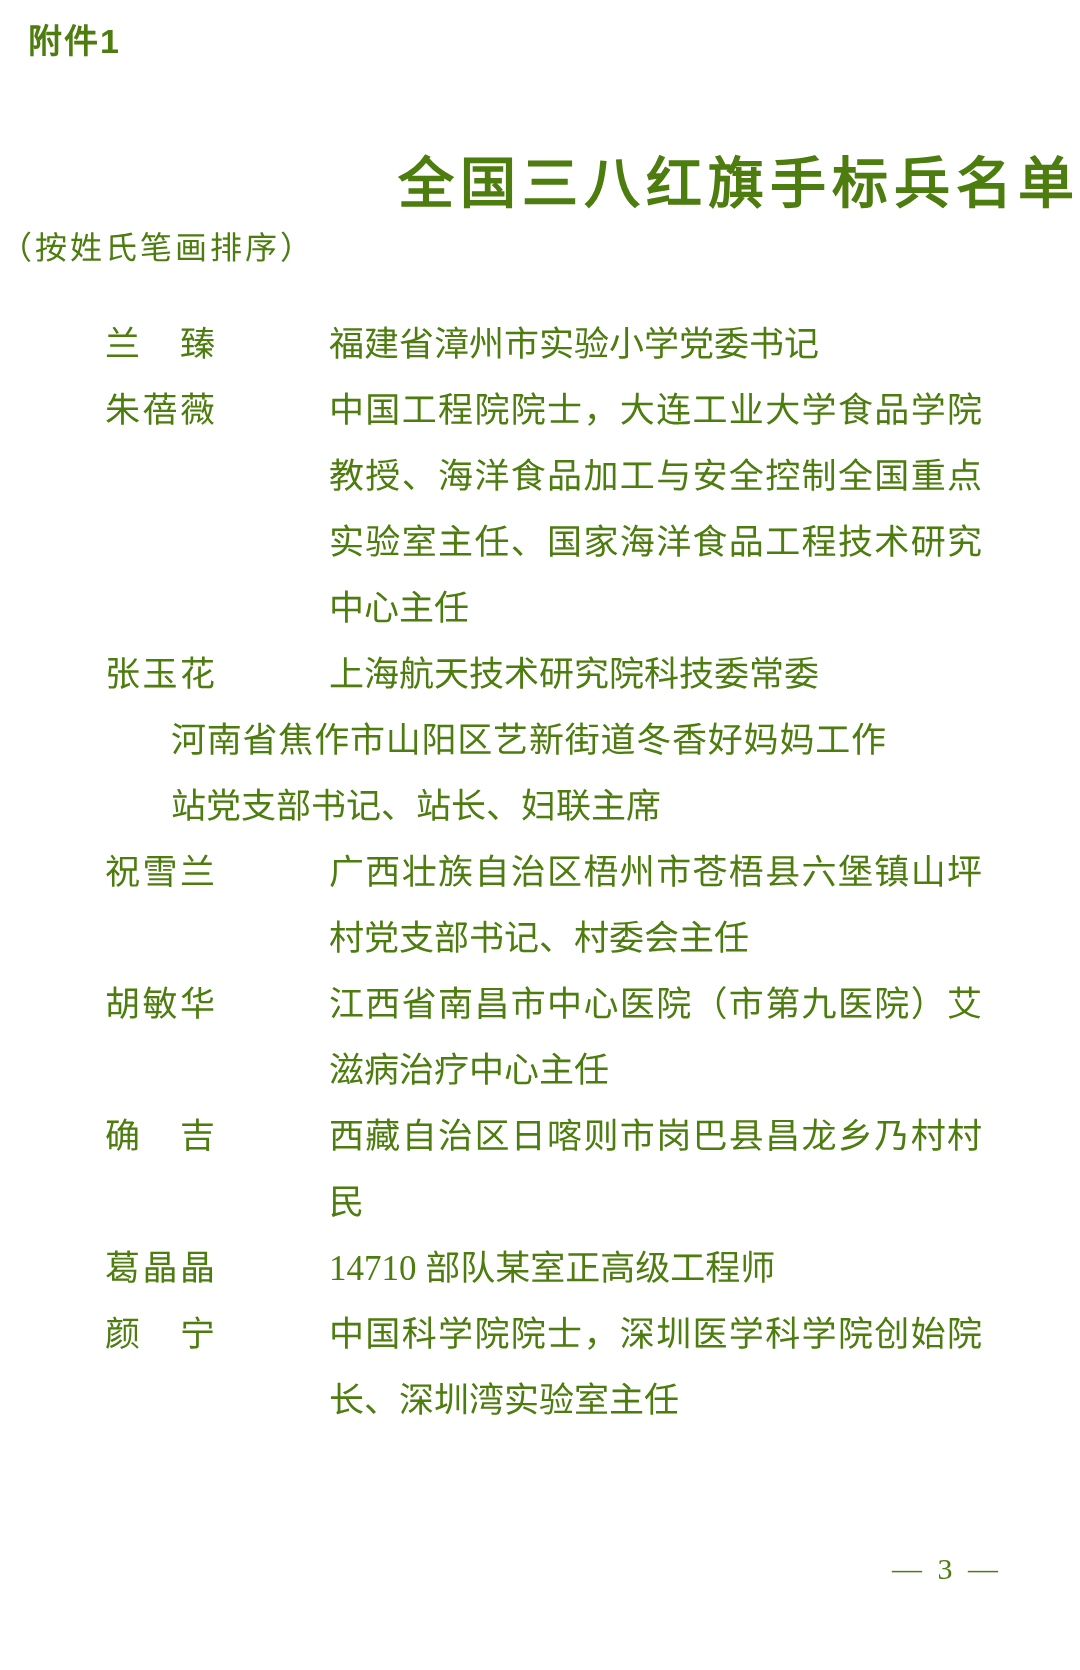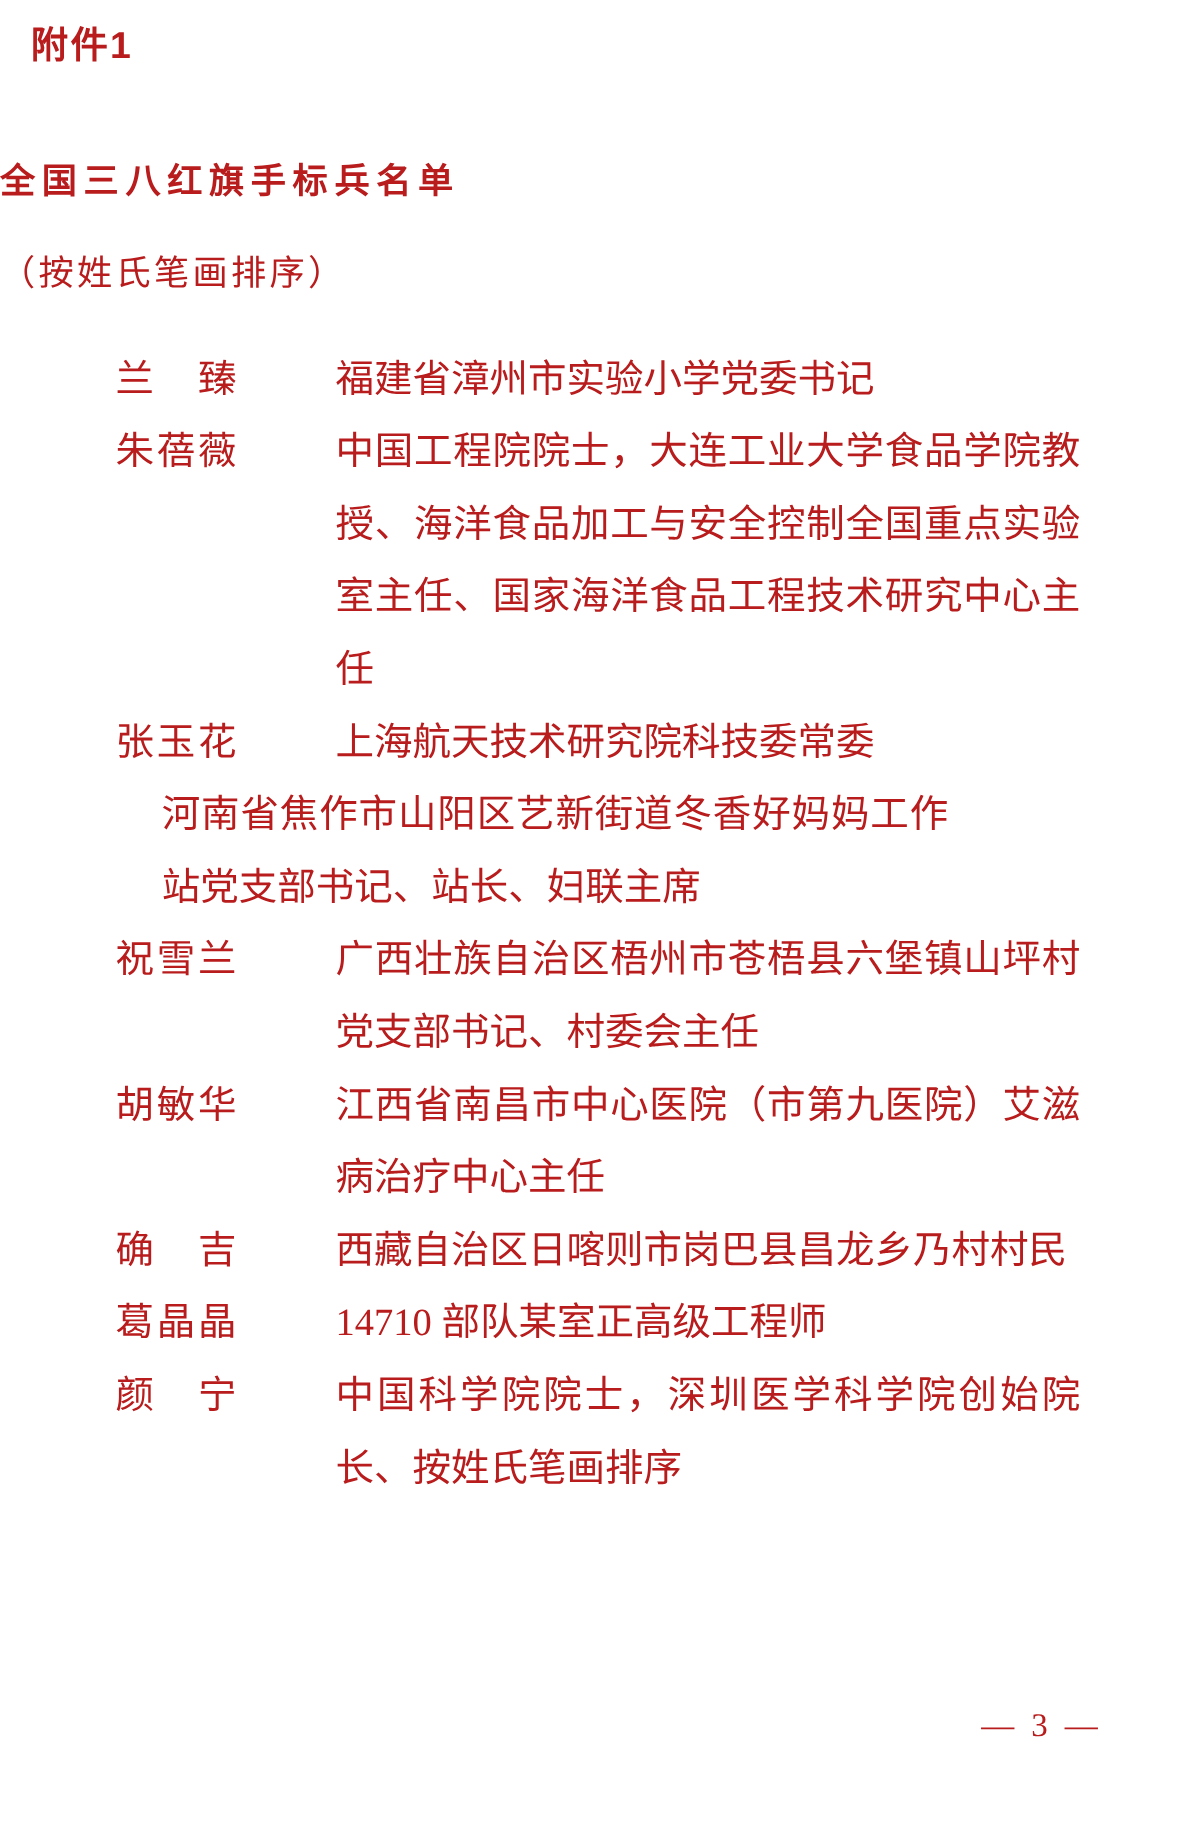--- a/index.html
+++ b/index.html
@@ -5,40 +5,40 @@
   html, body {
     margin: 0;
     padding: 0;
     background: #ffffff;
   }
   .page {
     position: relative;
     width: 1080px;
     height: 1670px;
     background: #ffffff;
-    color: #b91c1c;
+    color: #4d7c0f;
     font-family: "Liberation Serif", "DejaVu Serif", serif;
     overflow: hidden;
   }
   .attachment-label {
     position: absolute;
     left: 28px;
     top: 14px;
     font-size: 34px;
     font-weight: bold;
     font-family: "Liberation Sans", "DejaVu Sans", sans-serif;
     letter-spacing: 2px;
   }
   .doc-title {
     position: absolute;
     left: 0;
     top: 138px;
     width: 100%;
-    text-align: left;
-    font-size: 32px;
+    text-align: right;
+    font-size: 56px;
     font-weight: bold;
     letter-spacing: 6px;
   }
   .doc-subtitle {
     position: absolute;
     left: 0;
     top: 222px;
     width: 100%;
     text-align: left;
     font-size: 32px;
@@ -59,21 +59,21 @@
   }
   .entry .name {
     flex: 0 0 110px;
     width: 110px;
     text-align: justify;
     text-align-last: justify;
     white-space: nowrap;
   }
   .entry .desc {
     flex: 1 1 auto;
-    margin-left: 42px;
+    margin-left: 66px;
     max-width: 715px;
     text-align: justify;
     text-justify: inter-character;
     word-break: normal;
     line-break: strict;
   }
   .page-number {
     position: absolute;
     right: 78px;
     top: 1552px;
@@ -120,19 +120,19 @@
       <div class="entry">
         <div class="name">确　吉</div>
         <div class="desc">西藏自治区日喀则市岗巴县昌龙乡乃村村民</div>
       </div>
       <div class="entry">
         <div class="name">葛晶晶</div>
         <div class="desc">14710 部队某室正高级工程师</div>
       </div>
       <div class="entry">
         <div class="name">颜　宁</div>
-        <div class="desc">中国科学院院士，深圳医学科学院创始院长、按姓氏笔画排序</div>
+        <div class="desc">中国科学院院士，深圳医学科学院创始院长、深圳湾实验室主任</div>
       </div>
     </div>
 
   <div class="page-number">— 3 —</div>
 
 </div>
 
 </body></html>

